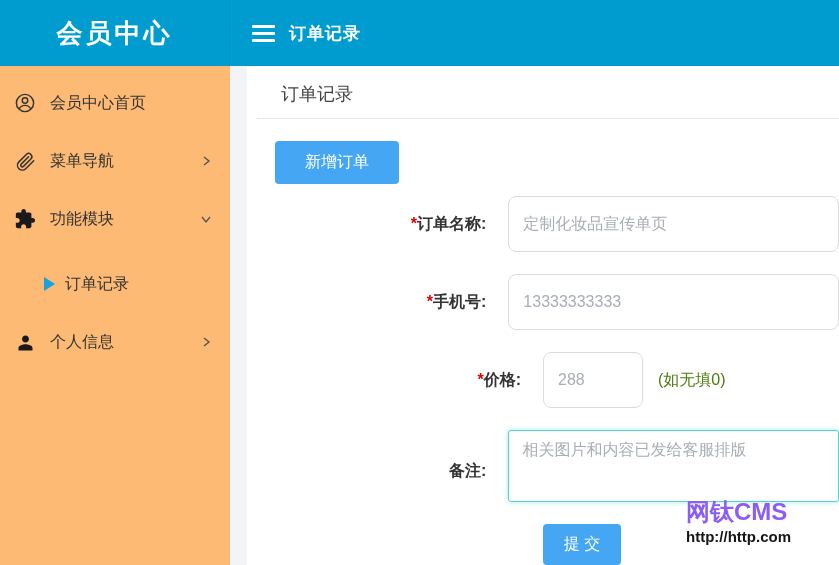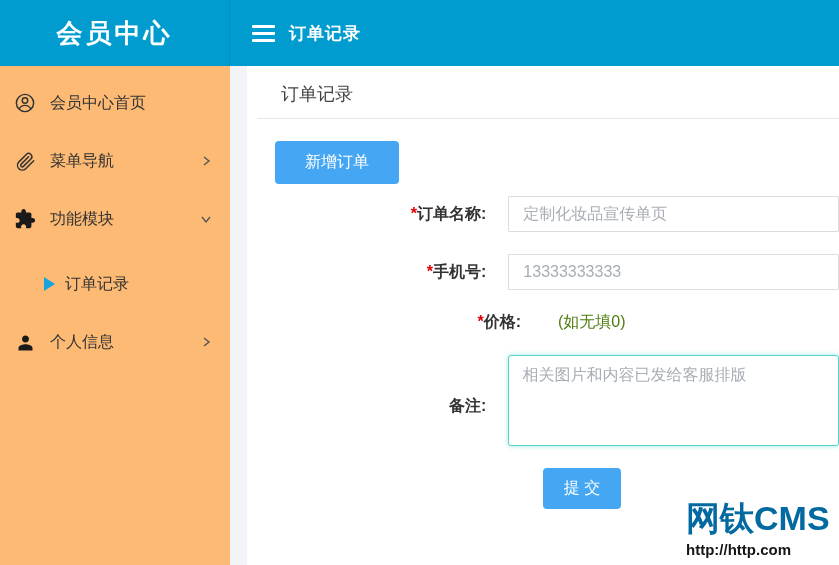--- a/index.html
+++ b/index.html
@@ -36,38 +36,38 @@
   .page-title { height:52px; padding:16px 0 0 34px; font-size:18px; color:#444; }
   .title-divider { border-bottom:1px solid #e7e7e7; margin-left:10px; }
   .form-area { padding:22px 0 0 28px; }
   .btn { background:#45a7f3; color:#fff; border:none; border-radius:4px; font-size:16px; cursor:pointer; font-family:inherit; }
   .btn-add { width:124px; height:43px; }
   .form-rows { margin-top:12px; }
   .form-row { display:flex; align-items:center; margin-bottom:22px; }
   .field-label { width:268px; padding-right:22px; text-align:right; font-size:16px; font-weight:bold; color:#333; }
   .star { color:#e00000; }
   .text-input {
-    width:380px; height:36px; border:1px solid #dcdcdc; border-radius:1px;
+    width:380px; height:56px; border:1px solid #dcdcdc; border-radius:8px;
     padding:0 14px; font-size:16px; color:#555; font-family:inherit; background:#fff; outline:none;
   }
   .text-input::placeholder, .remark-box::placeholder { color:#a8aeb6; opacity:1; }
   .price-input { width:100px; }
   .hint { margin-left:15px; font-size:16px; color:#4d7c0f; }
   .remark-row { align-items:center; }
   .remark-row .field-label { padding-top:11px; }
   .remark-box {
-    width:380px; height:91px; border:1px solid #52d6c8; border-radius:3px;
+    width:380px; height:72px; border:1px solid #52d6c8; border-radius:3px;
     box-shadow:0 0 5px rgba(82,214,200,.55); padding:9px 13px; font-size:16px;
     color:#a8aeb6; resize:none; outline:none; font-family:inherit; background:#fff;
   }
   .submit-row { margin-left:268px; margin-bottom:0; }
   .btn-submit { width:78px; height:41px; }
   
   .watermark { position:absolute; left:686px; top:497px; pointer-events:none; }
-  .wm-logo { font-size:34px; font-weight:bold; color:#0369a1; line-height:1.25; letter-spacing:0; }
+  .wm-logo { font-size:24px; font-weight:bold; color:#8b5cf6; line-height:1.25; letter-spacing:0; }
   .wm-url { font-size:15px; font-weight:bold; color:#151515; margin-top:1px; }
 </style>
 </head>
 <body>
 
 <div class="app">
 
   <aside class="sidebar">
     <div class="sidebar-header">会员中心</div>
     <nav class="nav">
@@ -162,20 +162,21 @@
             <div class="field-label">
               <span class="star">*</span><span>手机号:</span>
             </div>
             <input class="text-input" type="text" placeholder="13333333333" style="">
           </div>
 
           <div class="form-row">
             <div class="field-label">
               <span class="star">*</span><span>价格:</span>
             </div>
+            <input class="text-input price-input" type="text" placeholder="288" style="">
             <span class="hint">(如无填0)</span>
           </div>
 
           <div class="form-row remark-row">
             <div class="field-label">
               <span>备注:</span>
             </div>
             <textarea class="remark-box" style="">相关图片和内容已发给客服排版</textarea>
           </div>
 

